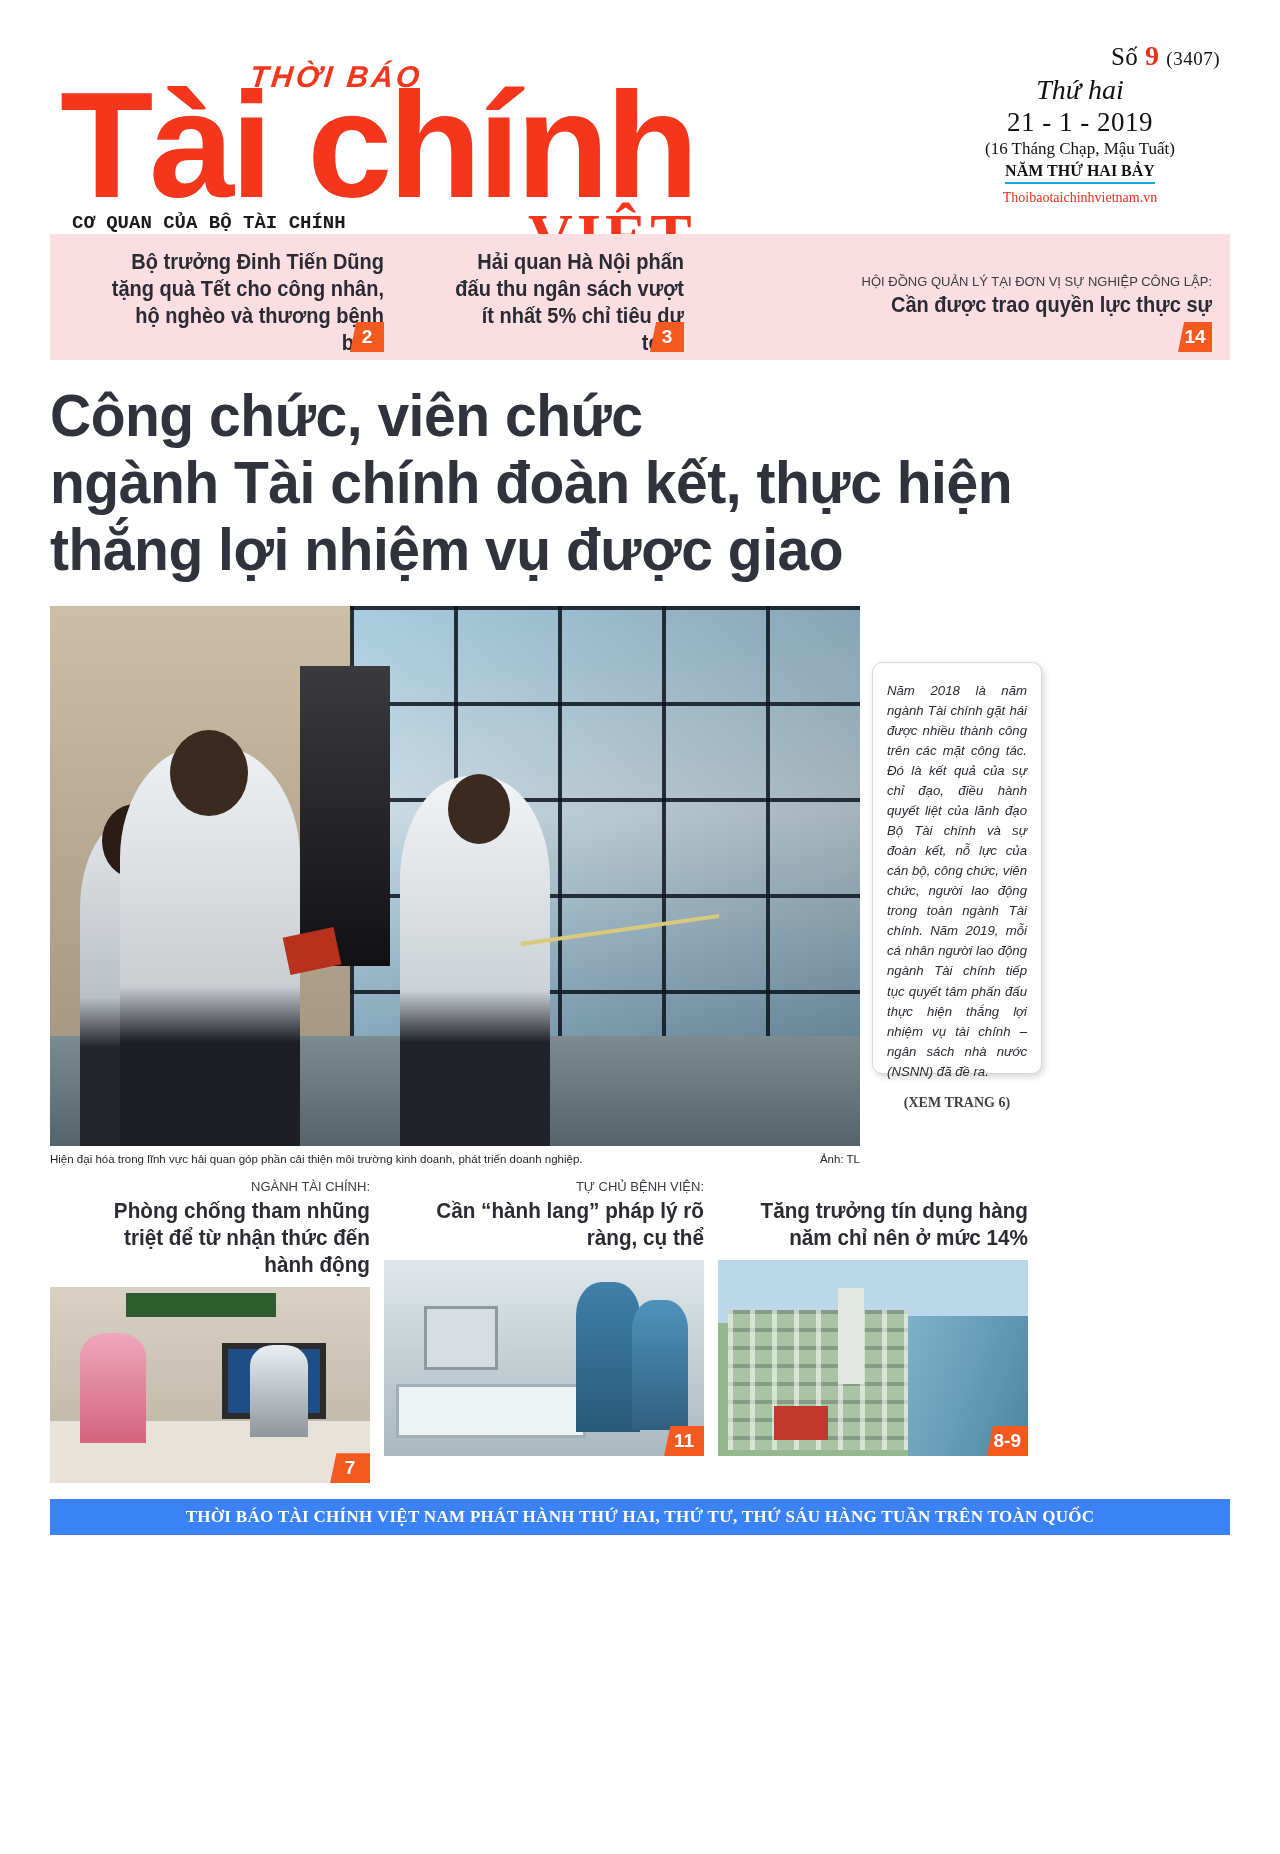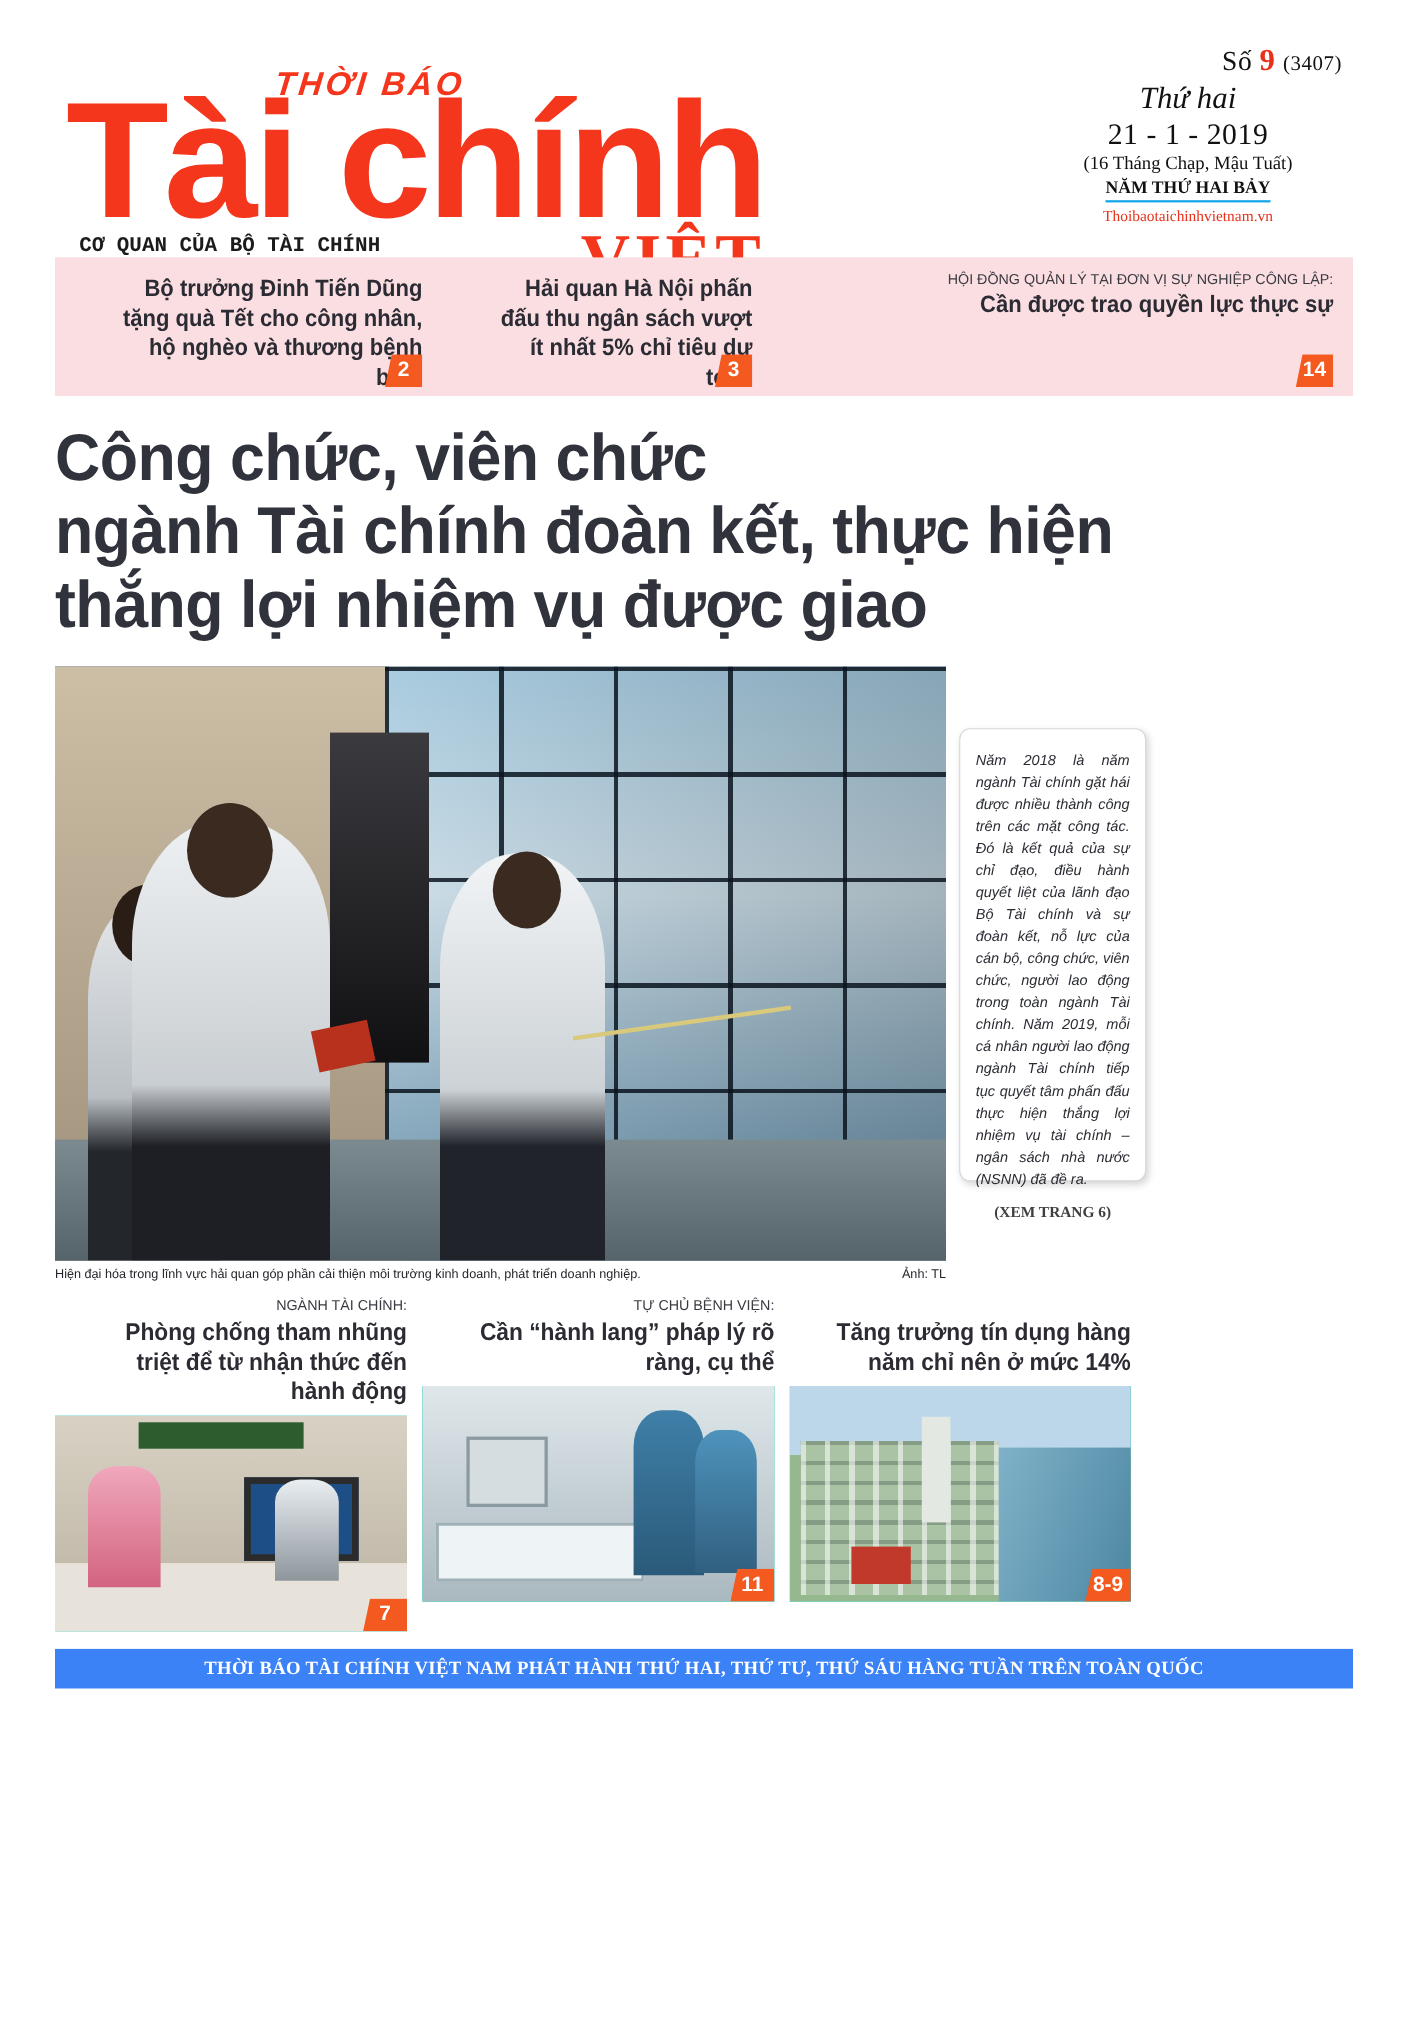--- a/index.html
+++ b/index.html
@@ -157,21 +157,21 @@
     display: flex;
   }
   .teaser {
     position: relative;
     flex: 1;
     padding: 12px 18px 0 18px;
     text-align: right;
   }
   .teaser.t1 { flex: 0 0 352px; }
   .teaser.t2 { flex: 0 0 300px; }
-  .teaser.t3 { flex: 1; }
+  .teaser.t3 { flex: 1; margin-top: 28px; }
 
   .teaser-kicker {
     font-family: "Liberation Sans", sans-serif;
     font-size: 13px;
     color: #3b3b43;
     letter-spacing: 0px;
     margin-bottom: 3px;
     white-space: nowrap;
   }
   .teaser-title {
@@ -347,21 +347,21 @@
     color: #2b2b33;
     text-align: right;
     transform: scaleX(0.94);
     transform-origin: right center;
   }
   .b-photo {
     position: relative;
     margin-top: 9px;
     height: 196px;
     overflow: hidden;
-    background: #14b8a6;
+    background: #eab308;
   }
   .b-flag {
     position: absolute;
     right: 0; bottom: 0;
     min-width: 40px;
     height: 30px;
     padding: 0 7px;
     background: #f4591f;
     color: #fff;
     font-family: "Liberation Sans", sans-serif;

